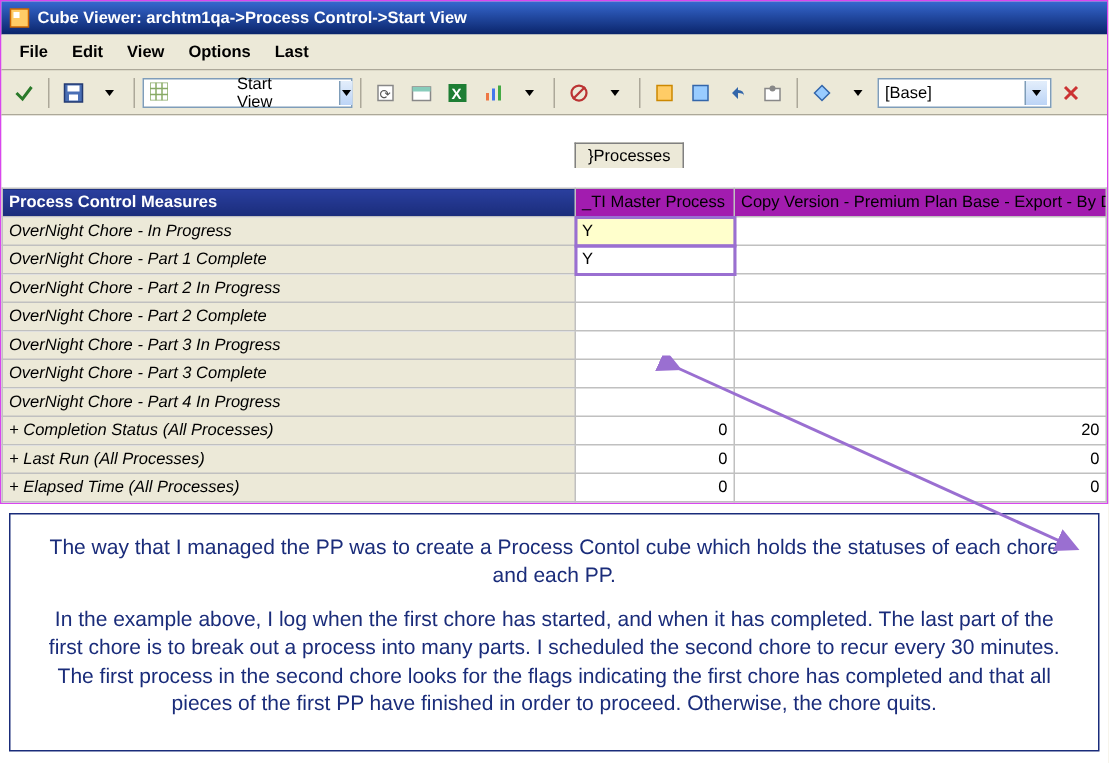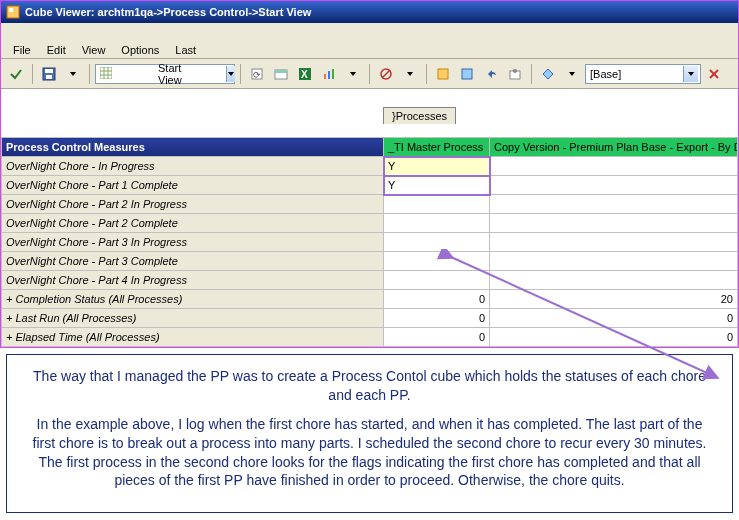--- a/index.html
+++ b/index.html
@@ -1,36 +1,36 @@
 <!DOCTYPE html>
 <html><head>
 <meta charset="utf-8">
 <style>
   * { box-sizing: border-box; margin: 0; padding: 0; }
   body { font-family: Tahoma, Arial, sans-serif; font-size: 11px; background: #fff; color: #000; }
   .window { width: 739px; background: #ece9d8; border: 1px solid #d946ef; }
   .titlebar { background: linear-gradient(#3668cf, #0a246a); color: #fff; height: 22px; display: flex; align-items: center; padding: 0 4px; font-weight: bold; font-size: 11px; }
   .titlebar .icon { width: 16px; height: 16px; margin-right: 4px; display: inline-flex; align-items: center; justify-content: center; }
-  .menubar { background: #ece9d8; height: 36px; display: flex; align-items: flex-end; border-bottom: 1px solid #aca899; padding: 0 4px; }
+  .menubar { background: #ece9d8; height: 24px; display: flex; align-items: center; border-bottom: 1px solid #aca899; padding: 0 4px; font-weight: bold; }
   .menubar span { padding: 2px 8px; cursor: default; }
   .toolbar { background: #ece9d8; height: 30px; display: flex; align-items: center; padding: 2px 4px; border-bottom: 1px solid #aca899; gap: 2px; }
   .tbtn { width: 22px; height: 22px; border: 1px solid transparent; display: inline-flex; align-items: center; justify-content: center; cursor: pointer; }
   .sep { width: 1px; height: 20px; background: #aca899; margin: 0 3px; }
   .combo { height: 20px; border: 1px solid #7f9db9; background: #fff; display: inline-flex; align-items: center; padding: 0 2px 0 4px; font-size: 11px; gap: 44px; }
   .combo .cicon { width: 14px; height: 14px; margin-right: 2px; }
   .combo .carrow { width: 15px; height: 16px; background: linear-gradient(#e3eefb,#bcd4f6); border-left: 1px solid #7f9db9; display: inline-flex; align-items: center; justify-content: center; margin-left: 4px;}
   .grid-area { background: #fff; padding-top: 48px; position: relative; }
   .grid-tab { position: absolute; left: 382px; top: 18px; background: #ece9d8; border: 1px solid #808080; border-bottom: none; padding: 2px 8px; font-size: 11px; }
   .grid { border-collapse: collapse; width: 100%; table-layout: fixed; }
   .grid th, .grid td { border: 1px solid #c0c0c0; height: 19px; padding: 1px 4px; font-size: 11px; text-align: left; overflow: hidden; white-space: nowrap; }
   .rowhdr-col { width: 382px; }
   .col1 { width: 106px; }
   .col2 { width: auto; }
   .corner-hdr { background: linear-gradient(#2a3f9e,#1a2c7a); color: #fff; font-weight: bold; }
-  .colhdr { background: #22c55e; font-weight: normal; margin-top: 44px; }
+  .colhdr { background: #a21caf; font-weight: normal; margin-top: 44px; }
   .rowhdr { background: #ece9d8; padding-left: 10px; font-style: italic; }
   .rowhdr.plus::before { content: "+ "; }
   .cell { background: #fff; }
   .cell.num { text-align: right; }
   .cell.hl { background: #ffffcc; }
   .cell.sel { outline: 2px solid #9a6fd1; outline-offset: -1px; }
   .anno-arrow { position: absolute; left: 430px; top: 160px; width: 295px; height: 140px; pointer-events:none; }
   .caption-box { margin: 6px; border: 1px solid #1a2c7a; padding: 12px 18px; font-family: Liberation Sans, sans-serif; font-size: 14px; color: #1a2c7a; text-align: center; line-height: 1.35; }
   .caption-box p { margin-bottom: 10px; }
   svg { display:block; }

